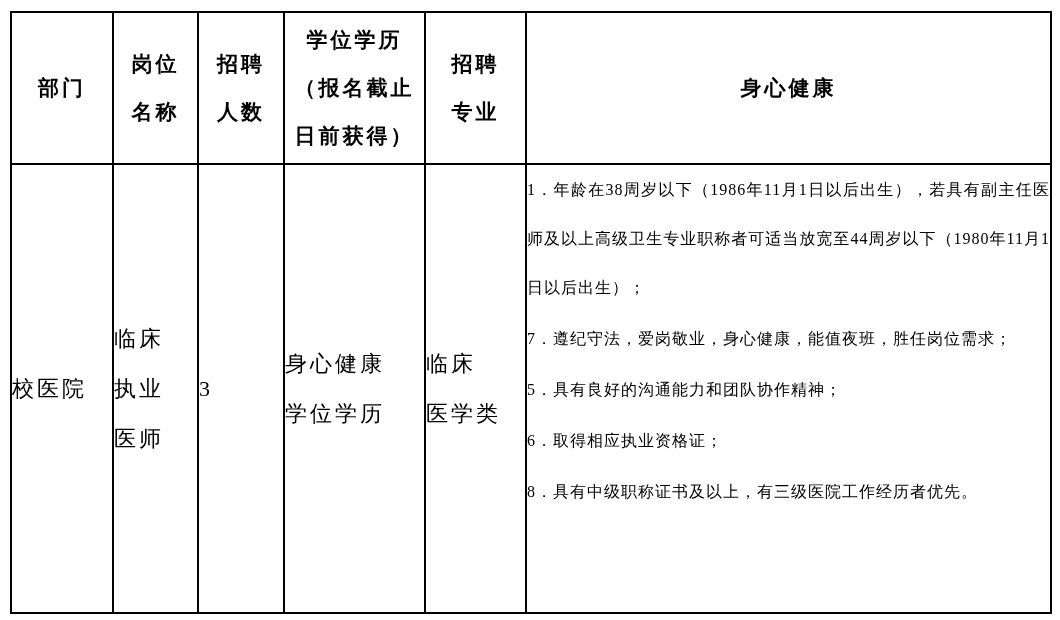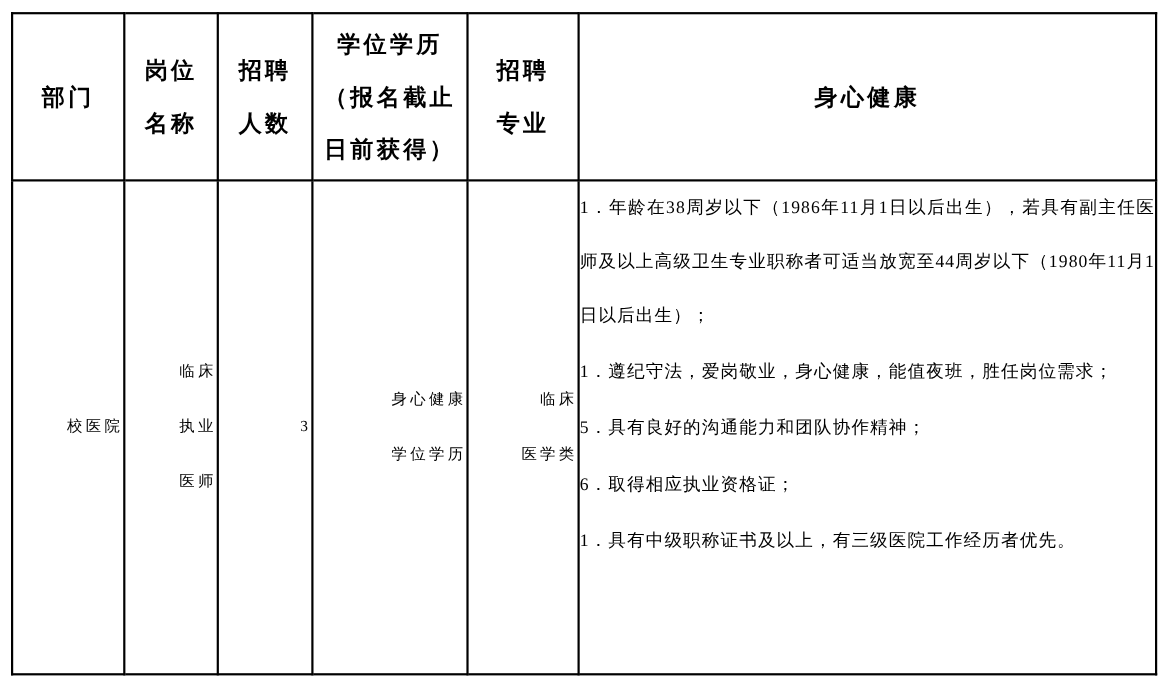--- a/index.html
+++ b/index.html
@@ -35,23 +35,23 @@
   th.hcell {
     font-weight: bold;
     font-size: 21px;
     line-height: 48px;
     text-align: center;
     vertical-align: middle;
     letter-spacing: 3px;
     white-space: pre-line;
   }
   td.bcell {
-    font-size: 14px;
+    font-size: 22px;
     line-height: 50px;
-    text-align: right;
+    text-align: left;
     vertical-align: middle;
     letter-spacing: 3px;
     white-space: pre-line;
   }
   td.conditions-cell {
     font-size: 16px;
     vertical-align: top;
     text-align: left;
     padding: 2px 9px 0 6px;
     letter-spacing: 1px;
@@ -99,22 +99,22 @@
 执业
 医师</td>
         <td class="bcell">3</td>
         <td class="bcell">身心健康
 学位学历</td>
         <td class="bcell">临床
 医学类</td>
         <td class="conditions-cell">
           <div>
               <p class="cond">1．年龄在38周岁以下（1986年11月1日以后出生），若具有副主任医师及以上高级卫生专业职称者可适当放宽至44周岁以下（1980年11月1日以后出生）；</p>
-              <p class="cond">1．遵纪守法，爱岗敬业，身心健康，能值夜班，胜任岗位需求；</p>
+              <p class="cond">7．遵纪守法，爱岗敬业，身心健康，能值夜班，胜任岗位需求；</p>
               <p class="cond">5．具有良好的沟通能力和团队协作精神；</p>
               <p class="cond">6．取得相应执业资格证；</p>
-              <p class="cond">1．具有中级职称证书及以上，有三级医院工作经历者优先。</p>
+              <p class="cond">8．具有中级职称证书及以上，有三级医院工作经历者优先。</p>
             </div>
         </td>
       </tr>
     </tbody>
   </table>
 </div>
 
 </body></html>

